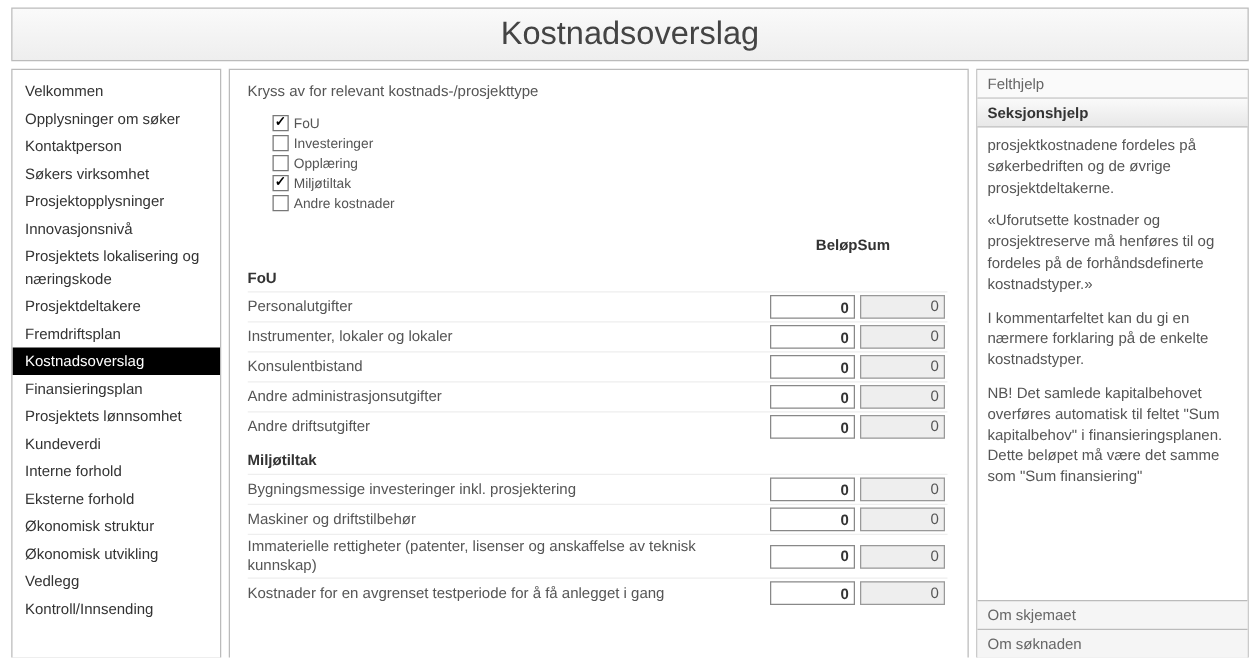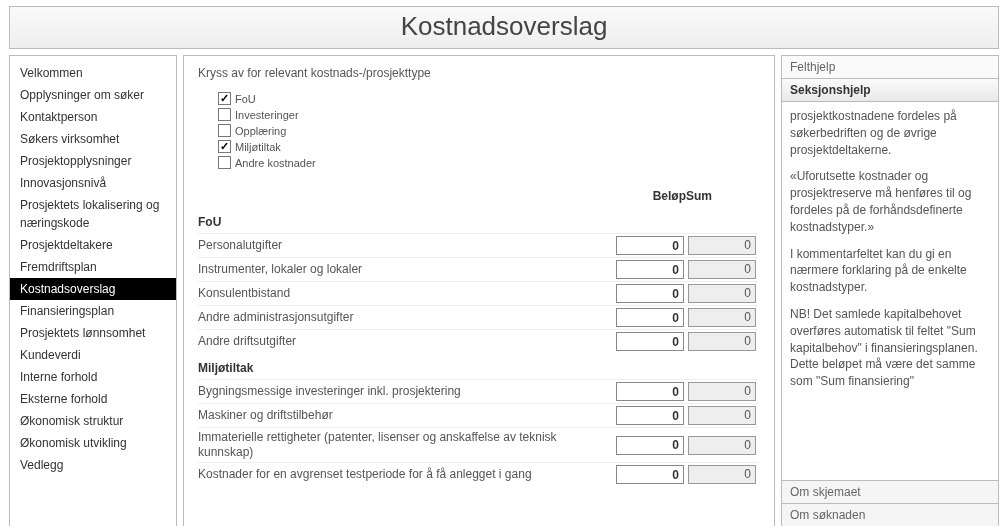--- a/index.html
+++ b/index.html
@@ -201,20 +201,21 @@
       <div class="sidebar-item">Fremdriftsplan</div>
       <div class="sidebar-item selected">Kostnadsoverslag</div>
       <div class="sidebar-item">Finansieringsplan</div>
       <div class="sidebar-item">Prosjektets lønnsomhet</div>
       <div class="sidebar-item">Kundeverdi</div>
       <div class="sidebar-item">Interne forhold</div>
       <div class="sidebar-item">Eksterne forhold</div>
       <div class="sidebar-item">Økonomisk struktur</div>
       <div class="sidebar-item">Økonomisk utvikling</div>
       <div class="sidebar-item">Vedlegg</div>
+      <div class="sidebar-item">Kontroll/Innsending</div>
     </div>
 
   <div class="panel main">
     <div class="main-scroll">
       <div class="instr">Kryss av for relevant kostnads-/prosjekttype</div>
 
       <div class="checklist" id="checklist">
           <div class="check-row">
             <span class="checkbox checked"></span>
             <span>FoU</span>

